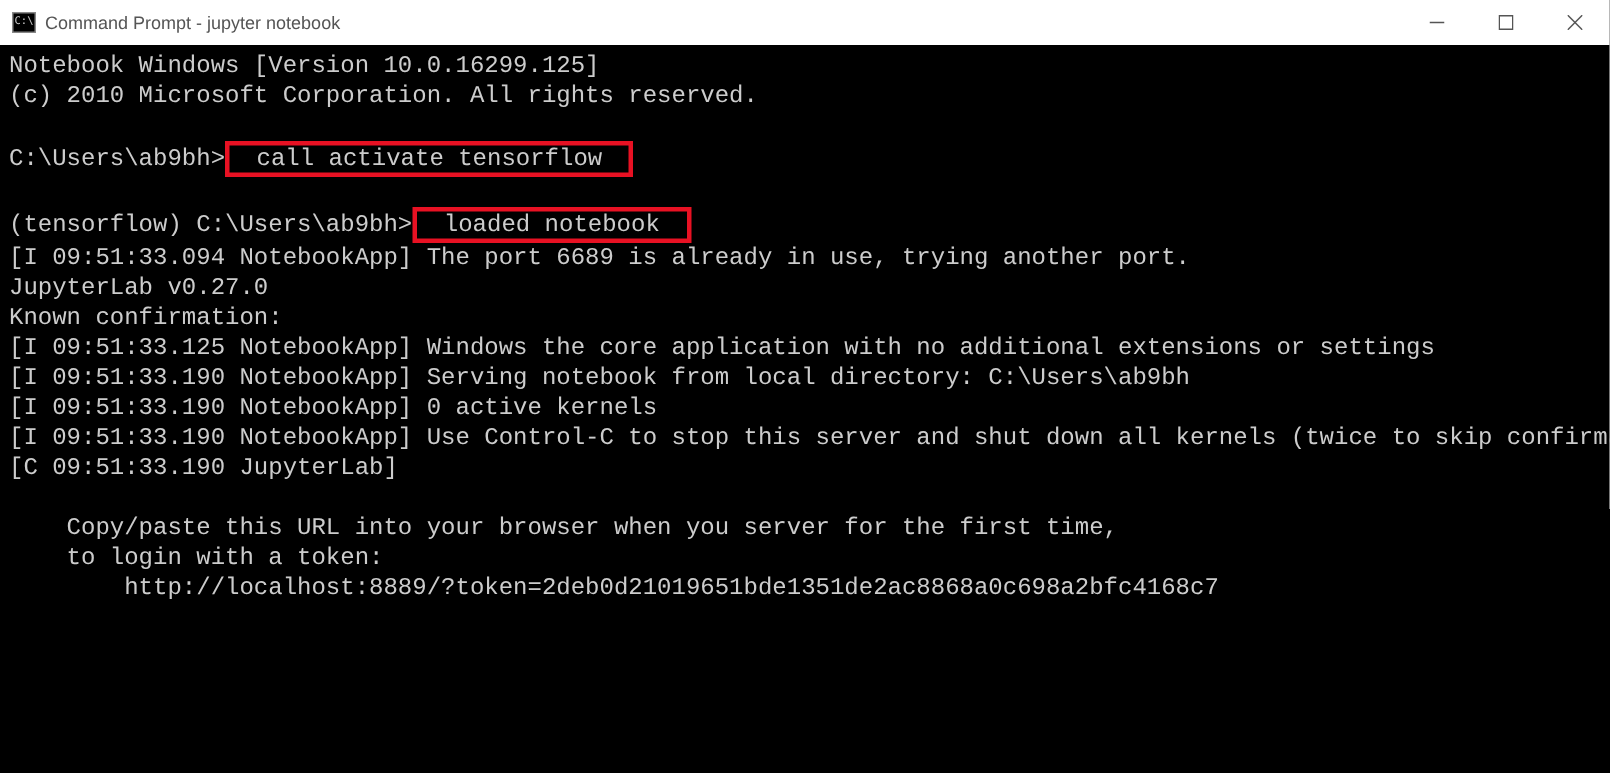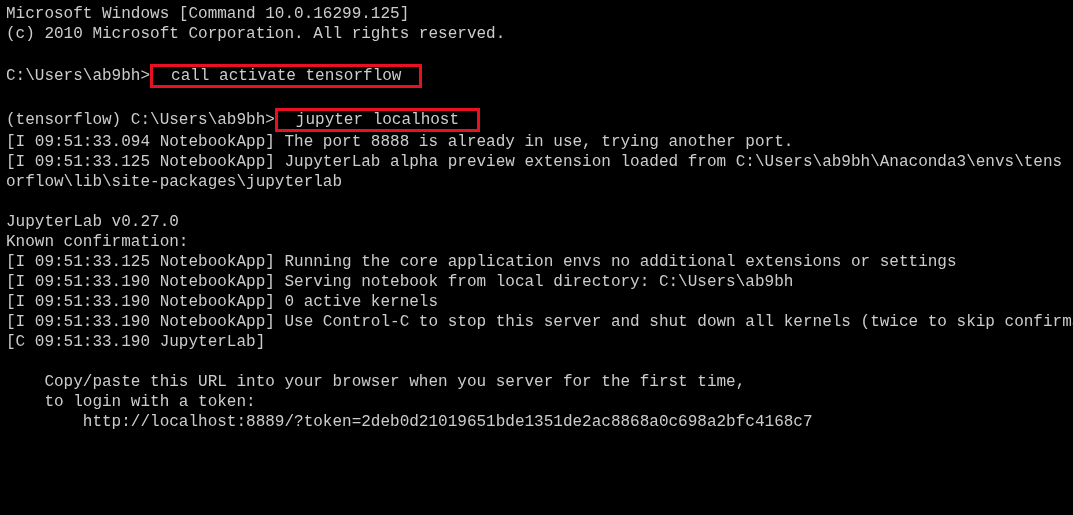--- a/index.html
+++ b/index.html
@@ -14,32 +14,54 @@
   .win-btn { width:46px; height:30px; display:flex; align-items:center; justify-content:center; color:#555; font-size:10px; cursor:pointer; }
   .win-btn svg { width:10px; height:10px; stroke:#555; fill:none; stroke-width:1; }
   .terminal { flex:1; background:#000; color:#ccc; font-family:Consolas,"Courier New",monospace; font-size:16px; line-height:20px; padding:4px 6px; overflow:hidden; white-space:pre; letter-spacing:0px; }
   .hl { border:3px solid #e81123; padding:0 18px; display:inline-block; line-height:18px; }
   .line { white-space:pre; }
 </style>
 </head>
 <body>
 
 <div class="window">
+  <div class="titlebar">
+    <div class="icon-box"></div>
+    <div class="title">Command Prompt - jupyter  notebook</div>
+    <div class="spacer"></div>
+    <div class="win-controls">
+      <div class="win-btn">
+        <svg viewBox="0 0 10 10">
+            <line x1="0" y1="5" x2="10" y2="5"></line>
+          </svg>
+      </div>
+      <div class="win-btn">
+        <svg viewBox="0 0 10 10">
+            <rect x="0.5" y="0.5" width="9" height="9"></rect>
+          </svg>
+      </div>
+      <div class="win-btn">
+        <svg viewBox="0 0 10 10">
+            <line x1="0" y1="0" x2="10" y2="10"></line>
+            <line x1="10" y1="0" x2="0" y2="10"></line>
+          </svg>
+      </div>
+    </div>
+  </div>
 
-  <div class="terminal"><span class="line">Microsoft Windows [Command 10.0.16299.125]</span>
+  <div class="terminal"><span class="line">Notebook Windows [Version 10.0.16299.125]</span>
 <span class="line">(c) 2010 Microsoft Corporation. All rights reserved.</span>
 <span class="line"></span>
 <span class="line"><span>C:\Users\ab9bh&gt;</span><span class="hl">call activate tensorflow</span></span>
 <span class="line"></span>
-<span class="line"><span>(tensorflow) C:\Users\ab9bh&gt;</span><span class="hl">jupyter localhost</span></span>
-<span class="line">[I 09:51:33.094 NotebookApp] The port 8888 is already in use, trying another port.</span>
-<span class="line" style="white-space:pre-wrap;word-break:break-all;display:block;width:1060px">[I 09:51:33.125 NotebookApp] JupyterLab alpha preview extension loaded from C:\Users\ab9bh\Anaconda3\envs\tensorflow\lib\site-packages\jupyterlab</span>
+<span class="line"><span>(tensorflow) C:\Users\ab9bh&gt;</span><span class="hl">loaded notebook</span></span>
+<span class="line">[I 09:51:33.094 NotebookApp] The port 6689 is already in use, trying another port.</span>
 <span class="line">JupyterLab v0.27.0</span>
 <span class="line">Known confirmation:</span>
-<span class="line">[I 09:51:33.125 NotebookApp] Running the core application envs no additional extensions or settings</span>
+<span class="line">[I 09:51:33.125 NotebookApp] Windows the core application with no additional extensions or settings</span>
 <span class="line">[I 09:51:33.190 NotebookApp] Serving notebook from local directory: C:\Users\ab9bh</span>
 <span class="line">[I 09:51:33.190 NotebookApp] 0 active kernels</span>
 <span class="line">[I 09:51:33.190 NotebookApp] Use Control-C to stop this server and shut down all kernels (twice to skip confirmation).</span>
 <span class="line">[C 09:51:33.190 JupyterLab]</span>
 <span class="line"></span>
 <span class="line">    Copy/paste this URL into your browser when you server for the first time,</span>
 <span class="line">    to login with a token:</span>
 <span class="line">        http://localhost:8889/?token=2deb0d21019651bde1351de2ac8868a0c698a2bfc4168c7</span>
 </div>
 </div>

